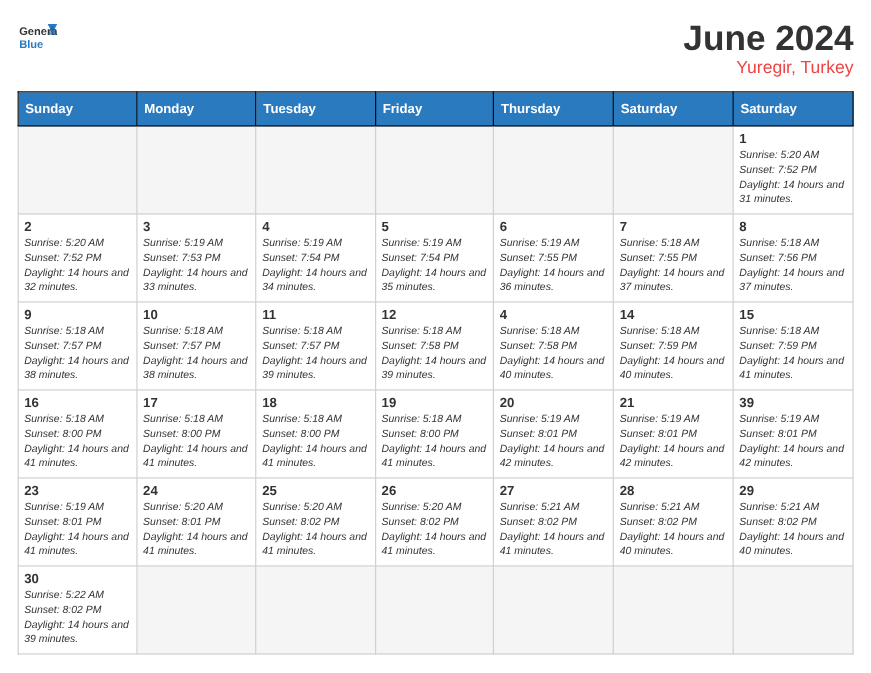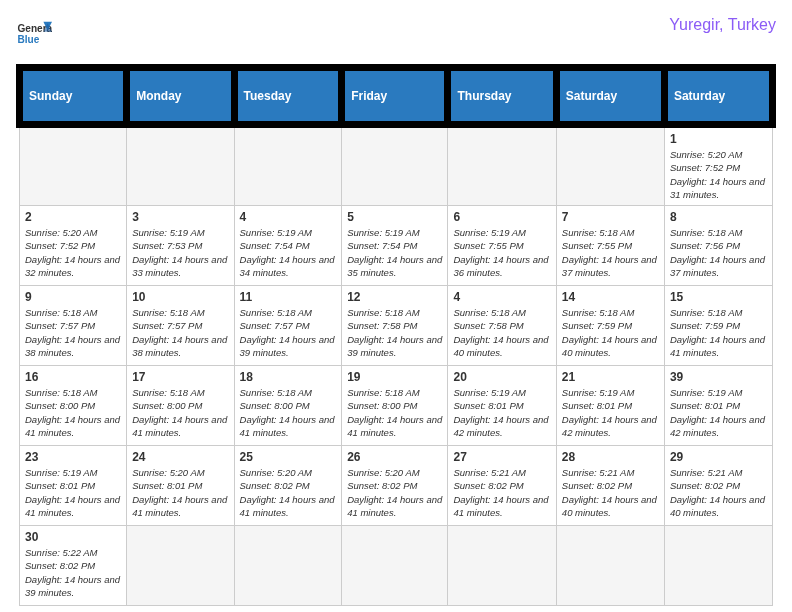--- a/index.html
+++ b/index.html
@@ -28,35 +28,35 @@
     .title-block {
       text-align: right;
     }
     .month-title {
       font-size: 32px;
       font-weight: bold;
       color: #333;
     }
     .location-title {
       font-size: 16px;
-      color: #8b5cf6;
+      color: #ef4444;
     }
     .calendar {
       width: 100%;
       border-collapse: collapse;
       font-size: 10px;
     }
     .calendar th {
       background-color: #2a7abf;
       color: #fff;
       text-align: left;
-      padding: 18px 6px;
+      padding: 8px 6px;
       font-size: 12px;
       font-weight: bold;
-      border: 7px solid #000000;
+      border: 1px solid #000000;
     }
     .calendar td {
       vertical-align: top;
       border: 1px solid #ccc;
       padding: 4px 5px;
       width: 113px;
       min-height: 80px;
       background: #fff;
     }
     .calendar td.empty {
@@ -84,20 +84,21 @@
 <div class="header">
   <div class="logo">
     <svg class="logo-icon" viewBox="0 0 50 50">
       <text x="2" y="22" font-size="14" font-weight="bold" fill="#333" font-family="Arial">General</text>
       <text x="2" y="38" font-size="14" font-weight="bold" fill="#2a7abf" font-family="Arial">Blue</text>
       <polygon points="38,8 50,8 44,20" fill="#2a7abf"></polygon>
       <polygon points="38,22 50,22 44,10" fill="#1a5a9f" opacity="0.6"></polygon>
     </svg>
   </div>
   <div class="title-block">
+    <div class="month-title">June 2024</div>
     <div class="location-title">Yuregir, Turkey</div>
   </div>
 </div>
 
 <table class="calendar">
   <thead>
     <tr>
     <th>Sunday</th>
         <th>Monday</th>
         <th>Tuesday</th>

